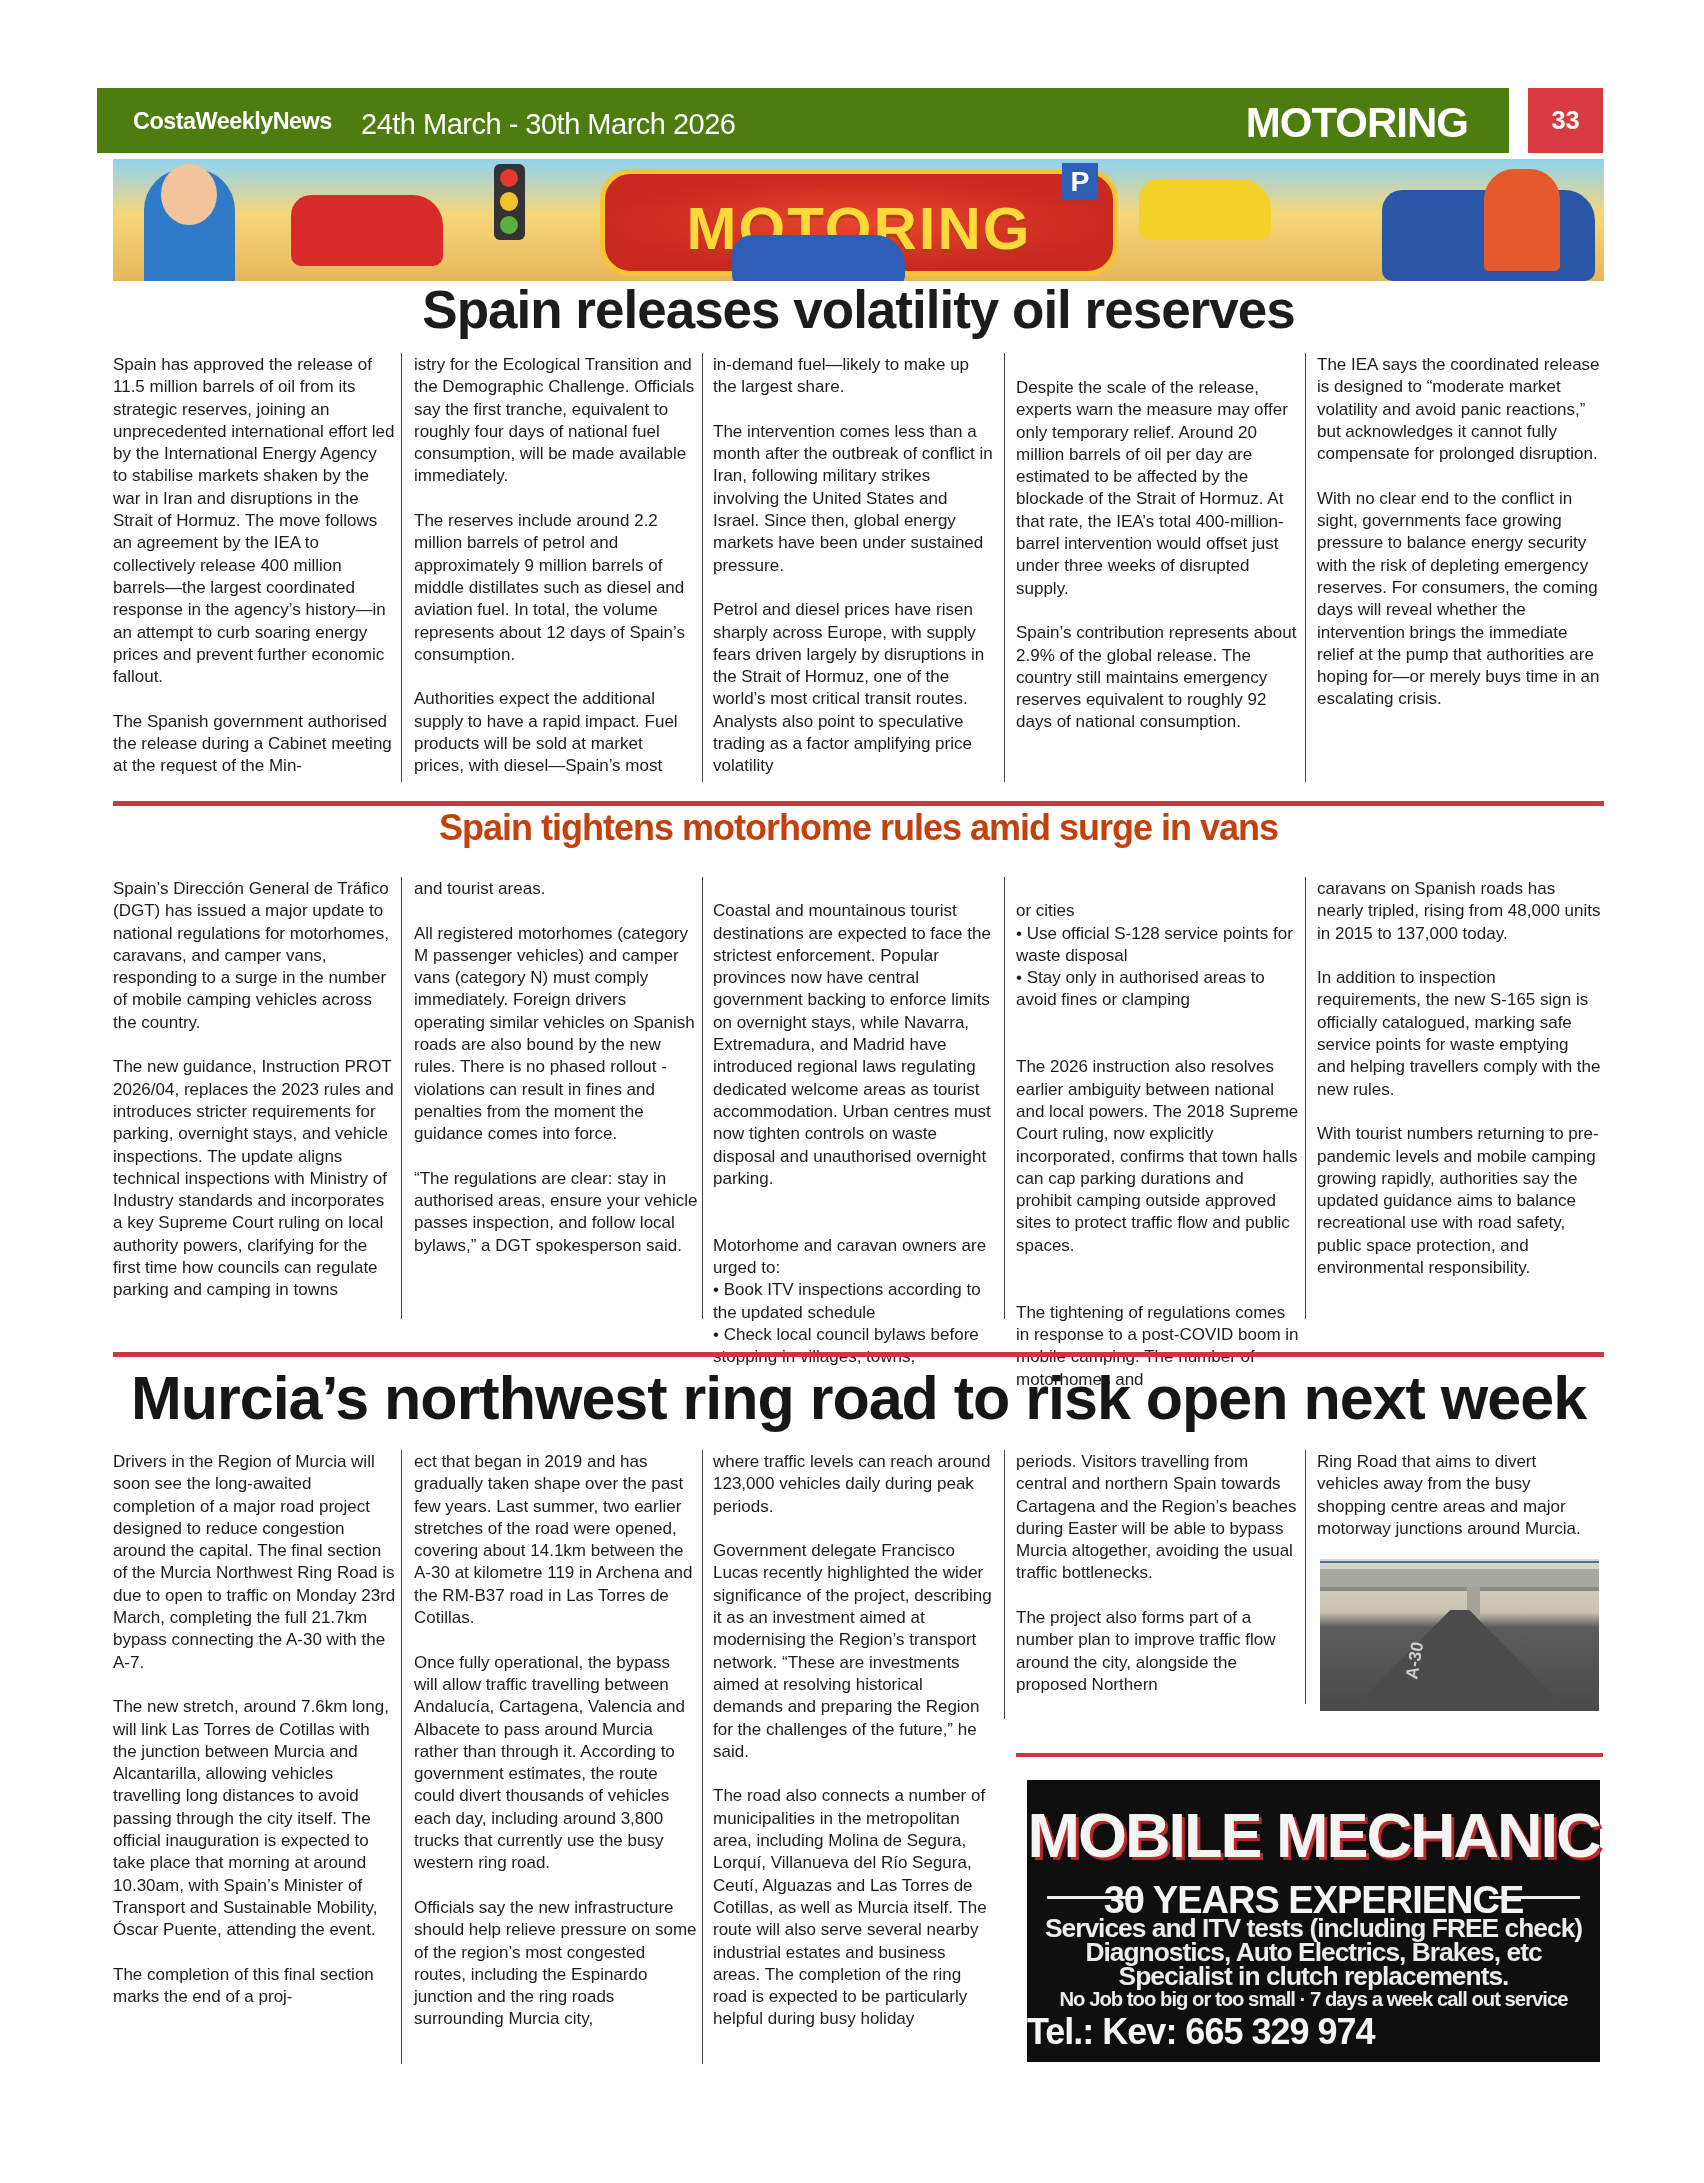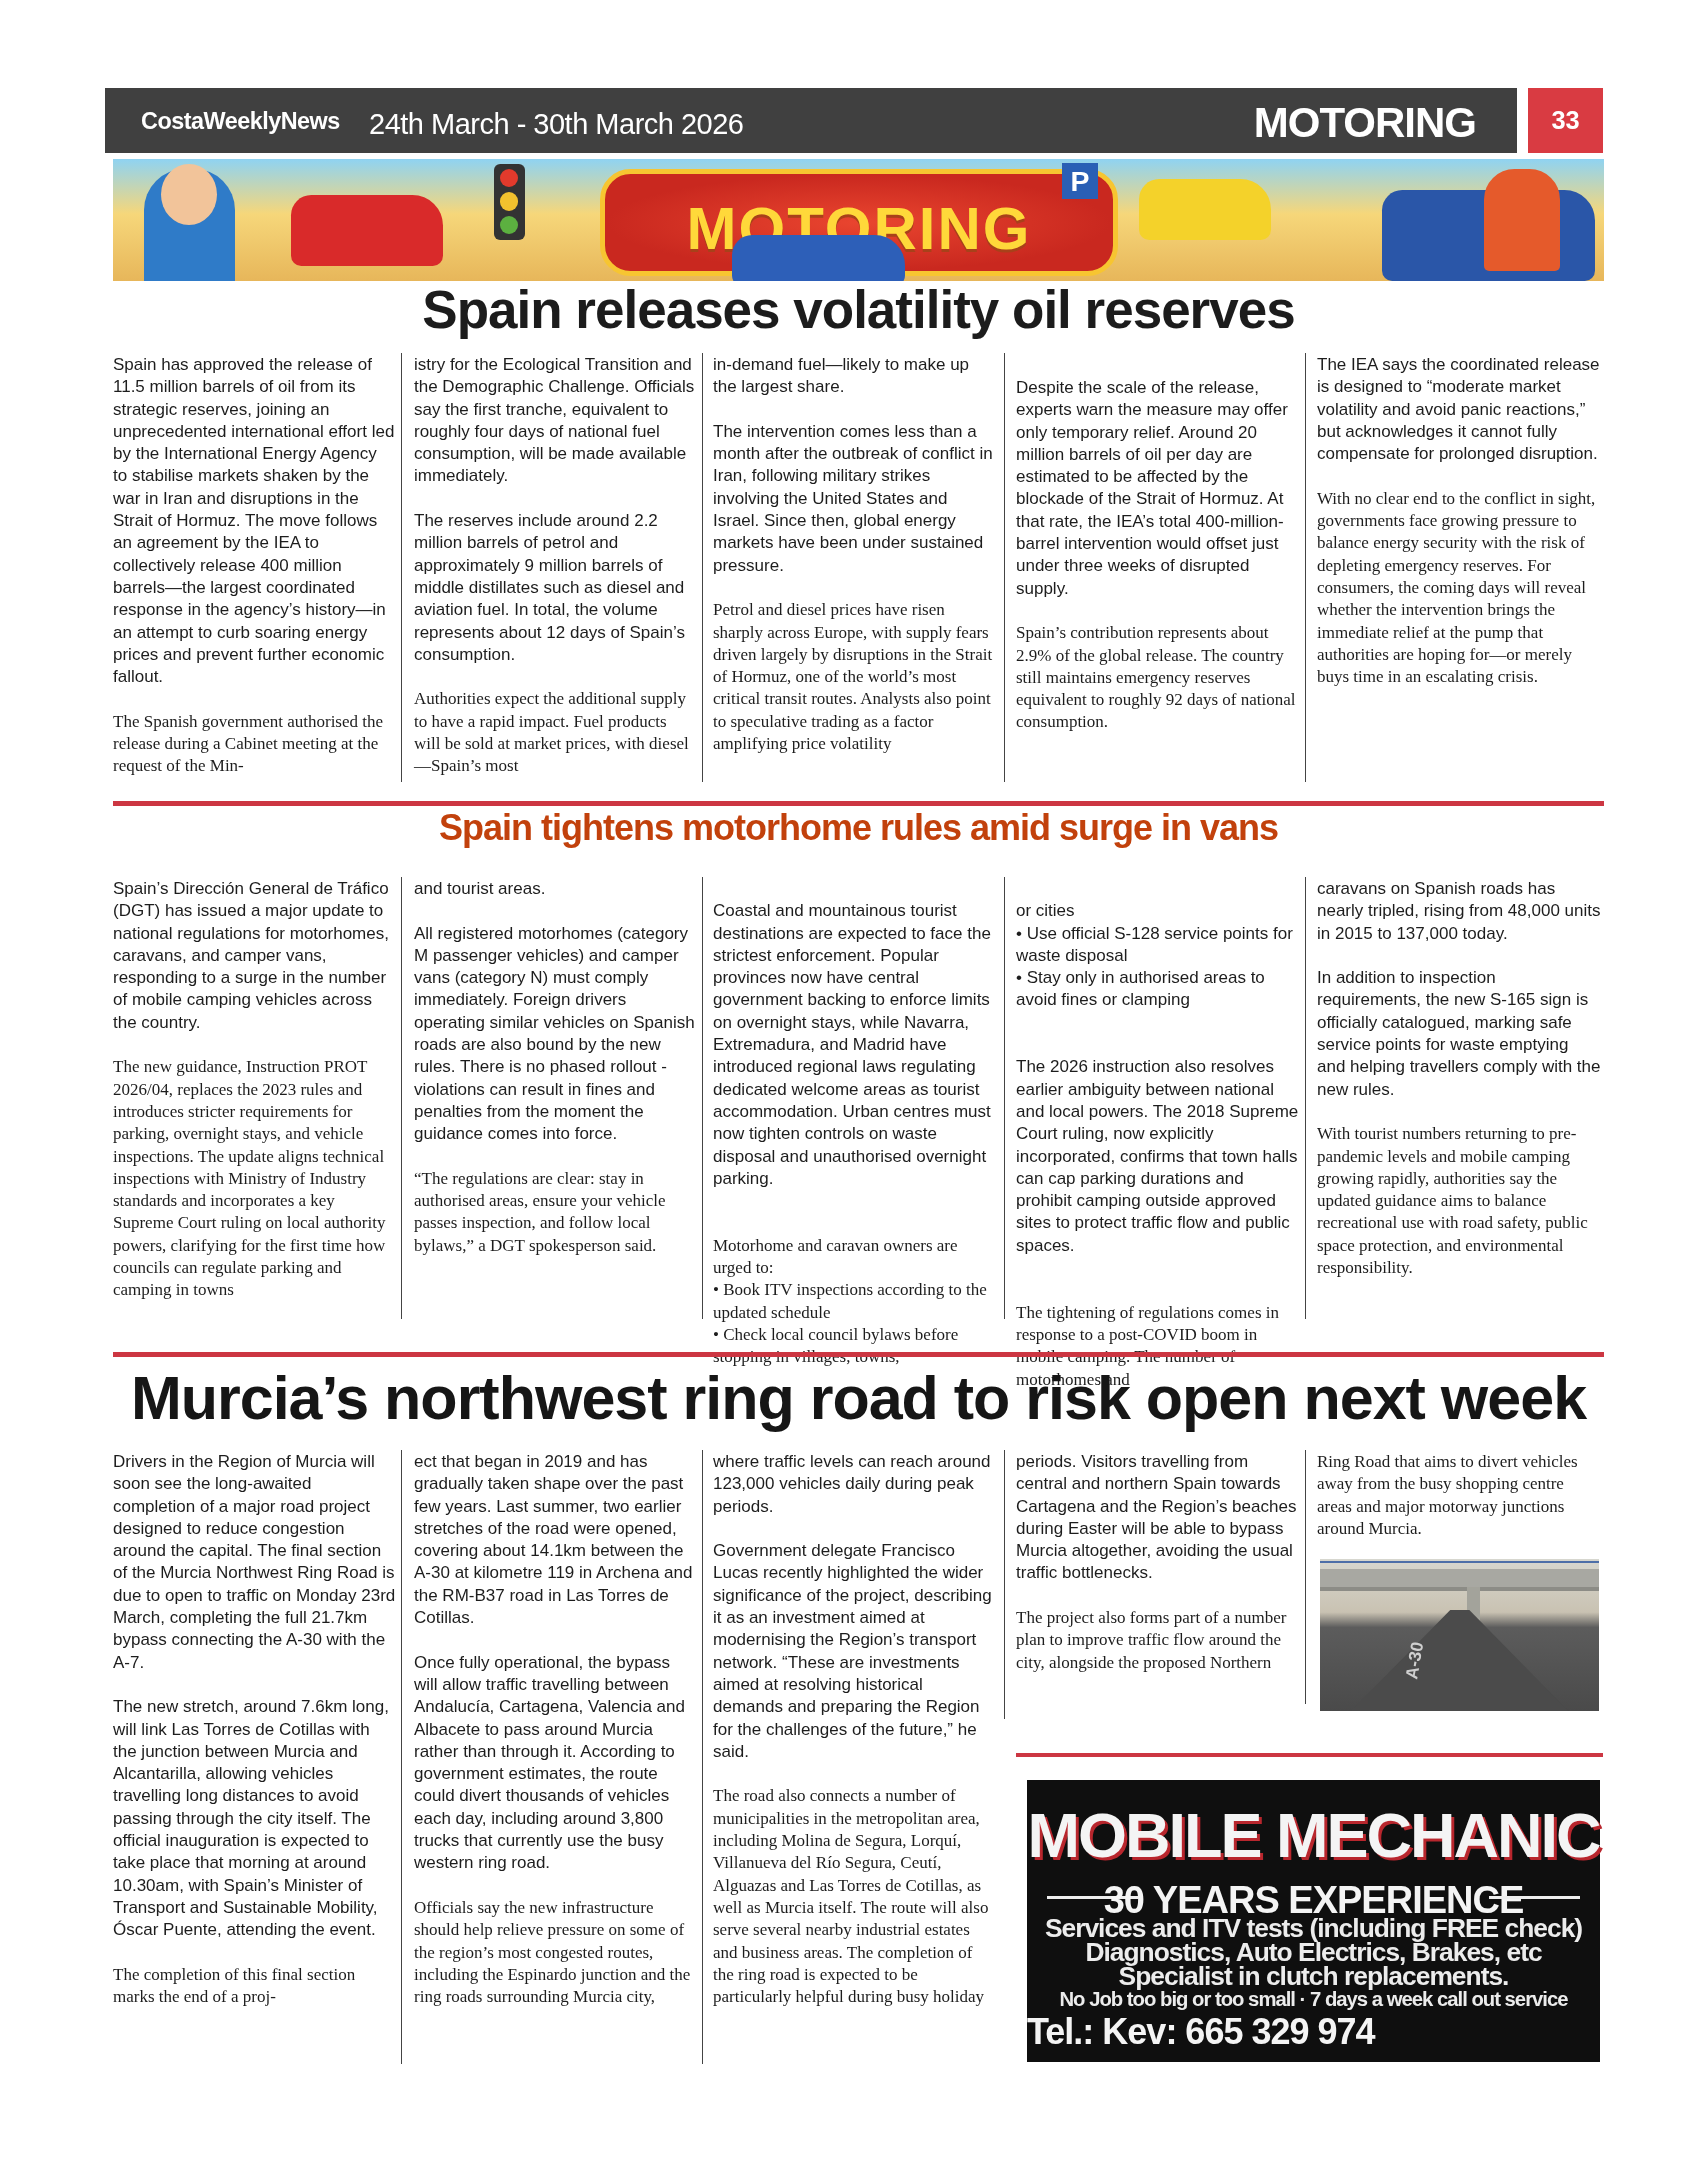--- a/index.html
+++ b/index.html
@@ -1,19 +1,19 @@
 <!DOCTYPE html>
 <html style="font-size:8.1px"><head>
 <meta charset="utf-8">
 <style>
   html, body { margin: 0; padding: 0; background: #ffffff; }
   body { width: 1705px; height: 2183px; position: relative; overflow: hidden; font-family: "Liberation Sans", sans-serif; color: #1a1a1a; }
 
   
-  .topbar { position: absolute; left: 105px; top: 88px; width: 1412px; height: 65px; background: #404040; }
+  .topbar { position: absolute; left: 97px; top: 88px; width: 1412px; height: 65px; background: #4d7c0f; }
   .topbar .brand { position: absolute; left: 36px; top: 20.3px; font-size: 23.4px; font-weight: bold; color: #fff; letter-spacing: -0.5px; }
   .topbar .dates { position: absolute; left: 264px; top: 20.3px; font-size: 29px; color: #fff; letter-spacing: -0.5px; }
   .topbar .section { position: absolute; right: 41px; top: 11.2px; font-size: 42px; font-weight: bold; color: #fff; letter-spacing: -1px; }
   .pagebox { position: absolute; left: 1528px; top: 88px; width: 75px; height: 65px; background: #d93b42; }
   .pagebox span { position: absolute; left: 0; right: 0; top: 18.3px; text-align: center; font-size: 25.4px; font-weight: bold; color: #fff; }
 
   
   .banner { position: absolute; left: 113px; top: 159px; width: 1491px; height: 122px; overflow: hidden;
     background: linear-gradient(180deg, #8fd3f2 0%, #f6d77a 45%, #e7b65a 100%); }
   .banner .sign { position: absolute; left: 487px; top: 10.2px; width: 518px; height: 107px; border-radius: 30.5px;
@@ -36,21 +36,21 @@
   .headline { position: absolute; left: 113px; width: 1491px; text-align: center; font-weight: bold; letter-spacing: -1px; }
   .h1 { top: 279px; font-size: 53px; color: #1c1c1c; }
   .h2 { top: 807px; font-size: 36px; color: #c2410c; }
   .h3 { top: 1363px; font-size: 61px; color: #161616; }
 
   .redrule { position: absolute; left: 113px; width: 1491px; height: 5.1px; background: #cc3642; }
 
   
   .col { position: absolute; font-size: 17px; line-height: 22.3px; color: #1d1d1d; }
   .col p { margin: 0 0 22.3px 0; }
-  .col p:last-child { margin-bottom: 0; font-family: Liberation Serif, serif; }
+  .col p:last-child { margin-bottom: 0; }
   .vline { position: absolute; width: 1px; background: #444; }
 
   
   .photo { position: absolute; left: 1320px; top: 1559px; width: 279px; height: 152px; overflow: hidden;
     background: linear-gradient(180deg, #d7d7cf 0%, #c9c2b2 35%, #5c5c5c 45%, #4a4a4a 100%); }
   .photo .bridge { position: absolute; left: 0; top: 10.2px; width: 279px; height: 18.3px; background: #a8a8a2; border-bottom: 4.1px solid #8c8c86; }
   .photo .rail { position: absolute; left: 0; top: 2px; width: 279px; height: 7.1px; border-top: 2px solid #4d6fa8; }
   .photo .pillar { position: absolute; left: 147px; top: 28.4px; width: 13.2px; height: 41px; background: #a3a39b; }
   .photo .road { position: absolute; left: 20.3px; top: 51px; width: 239px; height: 112px; background: #4b4b4b;
     clip-path: polygon(46% 0, 54% 0, 100% 100%, 0 100%); }

